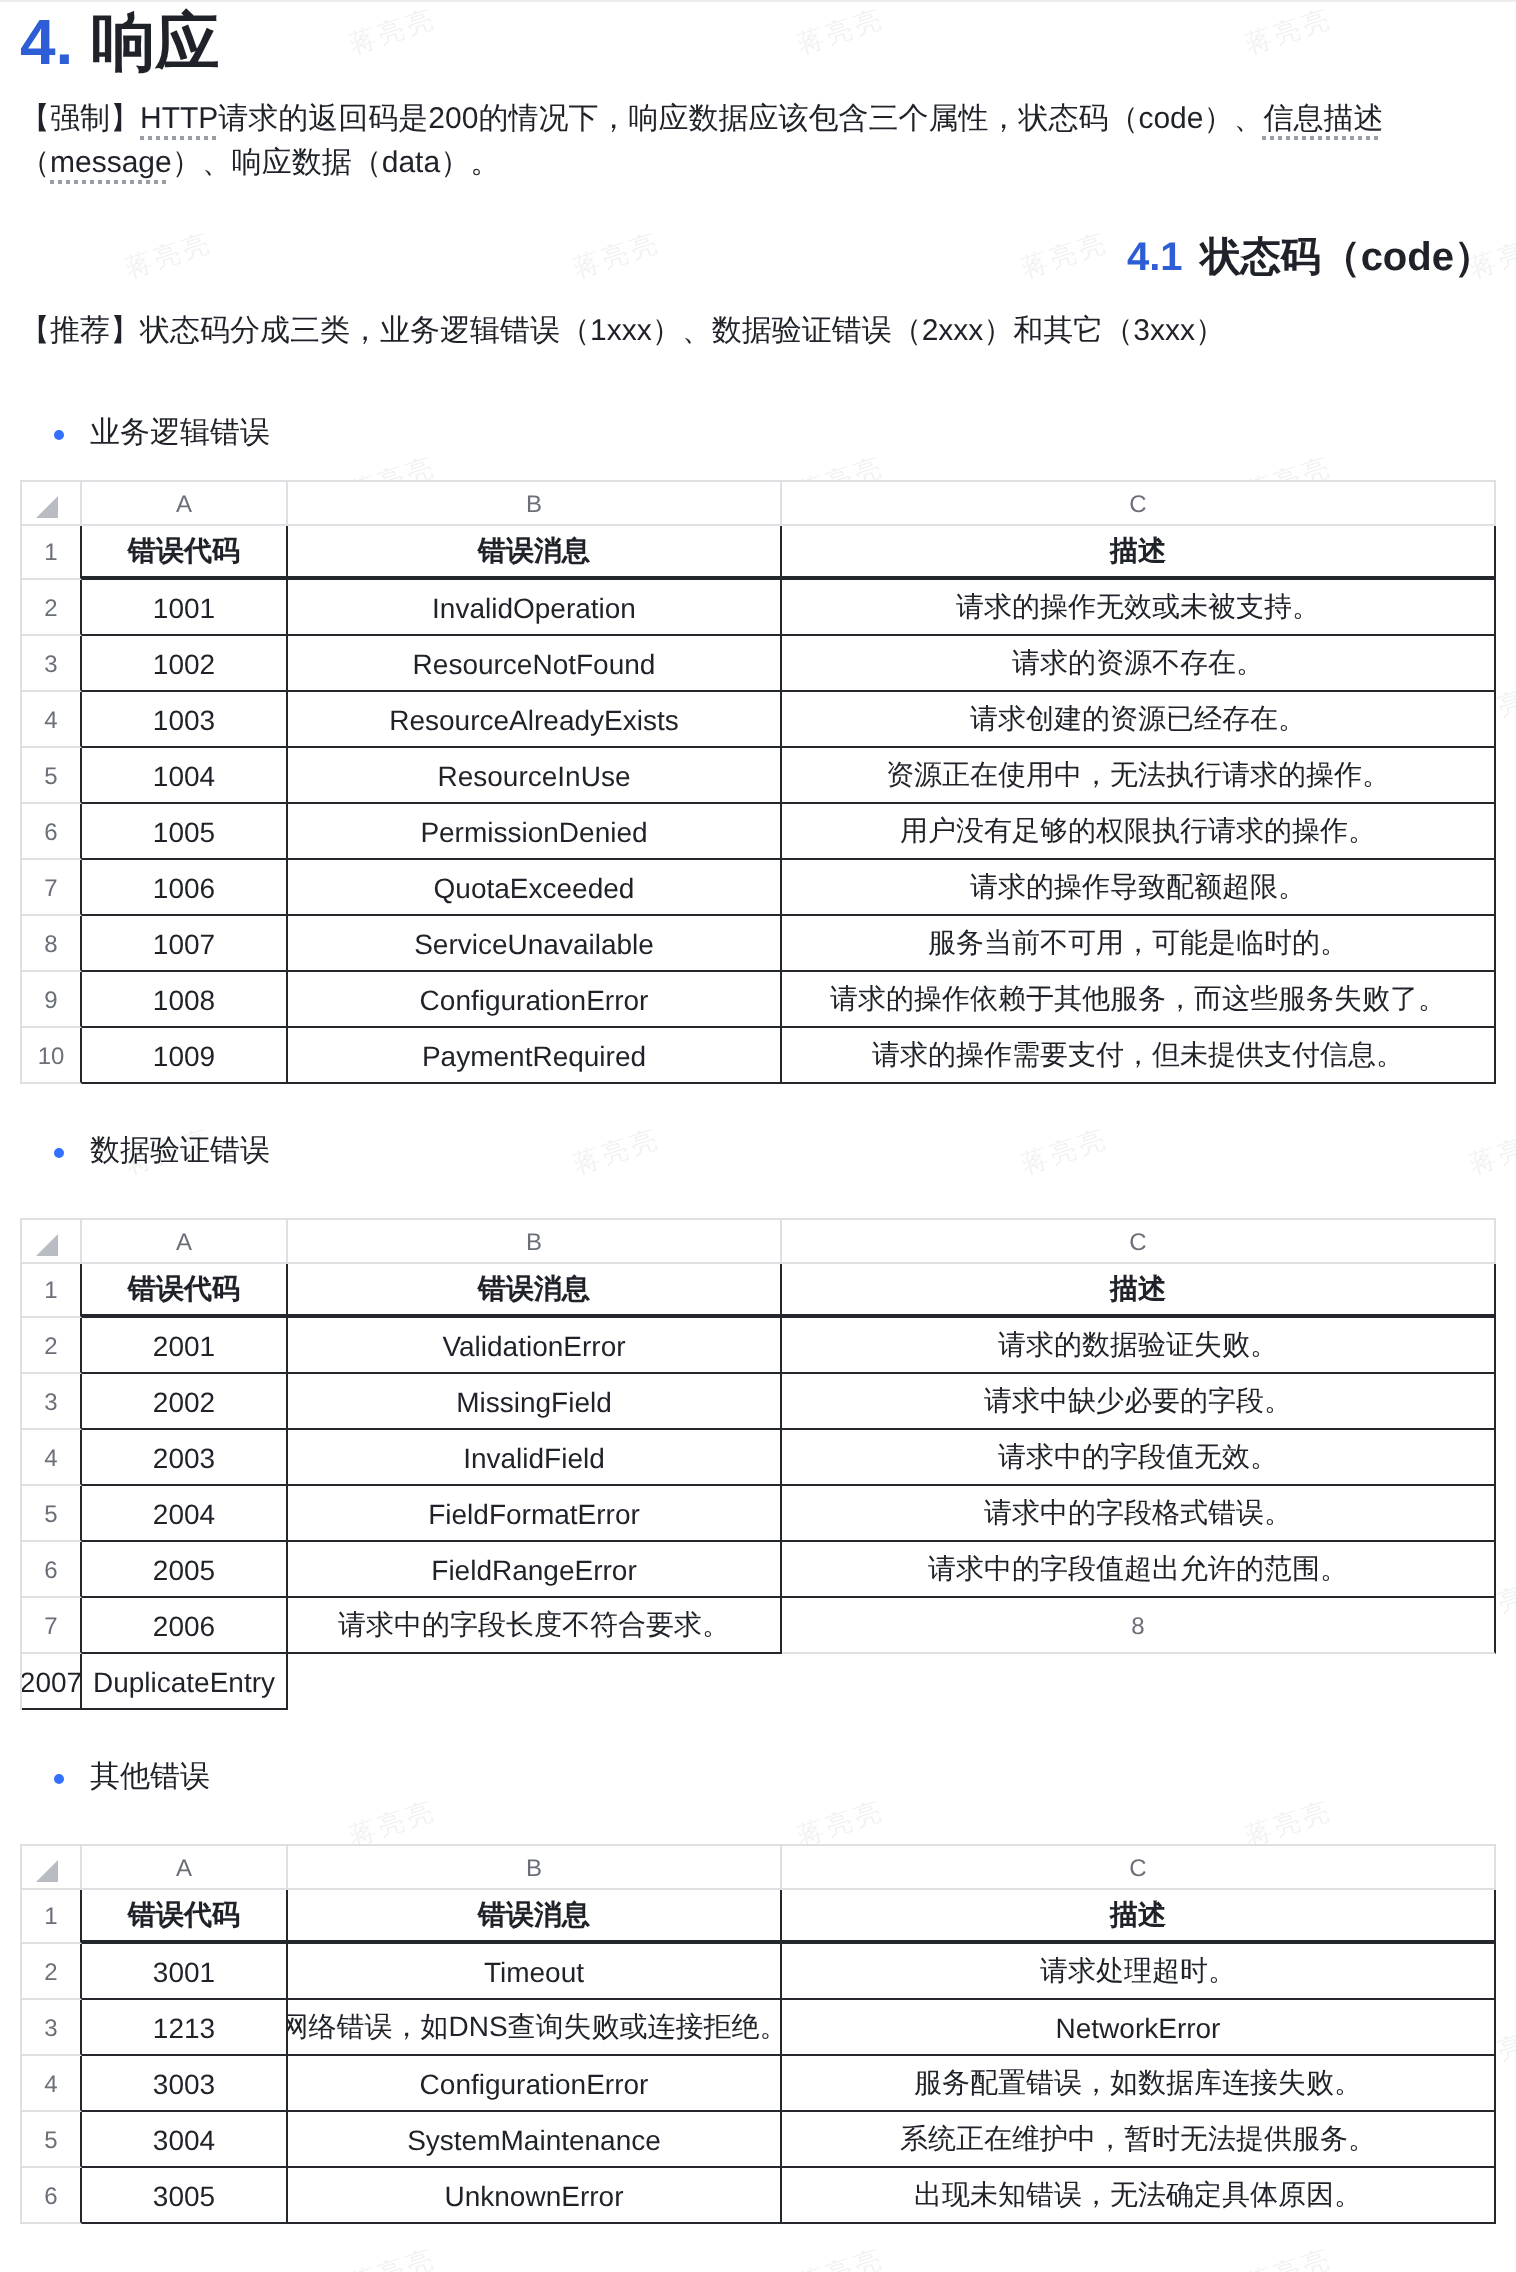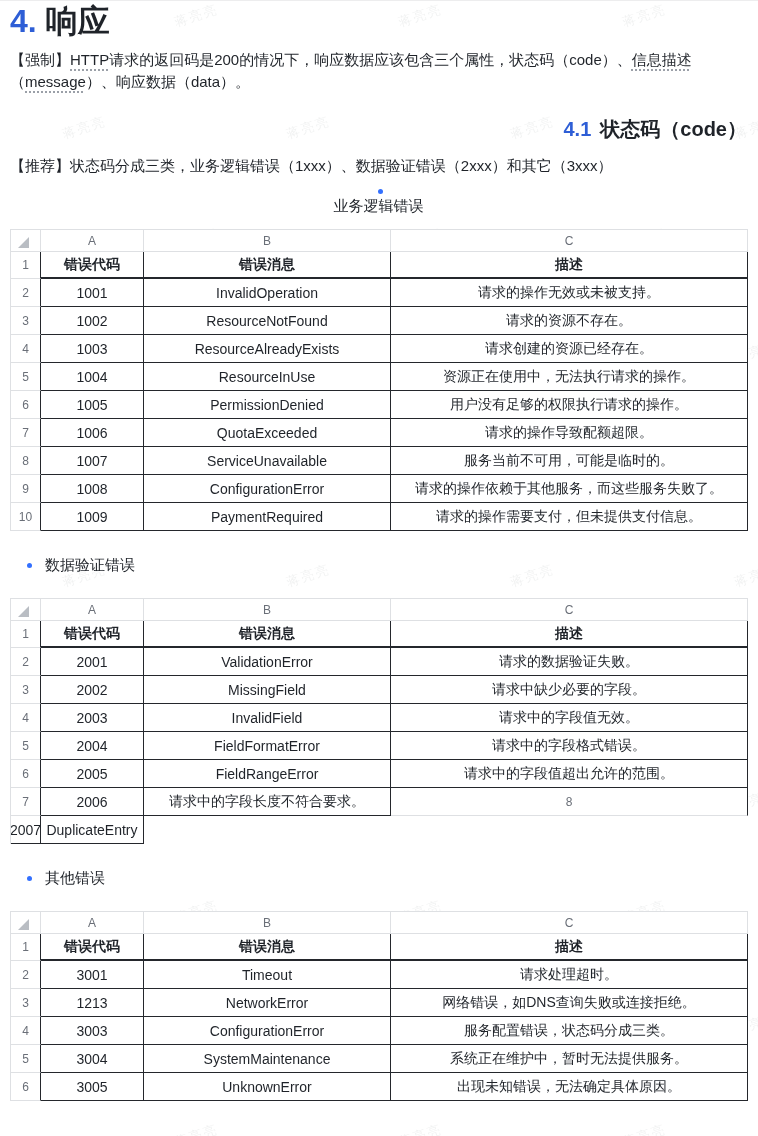--- a/index.html
+++ b/index.html
@@ -16,21 +16,21 @@
       letter-spacing:2px;white-space:nowrap;}
   
   h1.doc-h1{margin:4px 0 0 0;font-size:32px;line-height:32px;font-weight:700;color:#1f2329;}
   h2.doc-h2{margin:22px 0 0 0;font-size:20px;line-height:28px;font-weight:700;color:#1f2329;text-align:right;}
   .hnum{color:#2e5ed6;margin-right:9px;}
   
   p.para{margin:12px 0 0 0;font-size:15px;line-height:22px;color:#1f2329;max-width:740px;}
   .dotted{text-decoration:underline dotted #9ba0a8;text-decoration-thickness:2px;text-underline-offset:4px;}
   
   .bullet-item{display:flex;align-items:center;margin:22px 0 0 0;font-size:15px;line-height:24px;}
-  .bullet-item.first{margin-top:12px;flex-direction:column;}
+  .bullet-item.first{margin-top:28px;}
   .bullet-dot{width:5px;height:5px;border-radius:50%;background:#3370ff;margin:0 13px 0 17px;flex:0 0 auto;}
   
   .sheet{margin-top:21px;width:737px;border-top:1px solid #dee0e3;border-left:1px solid #dee0e3;
          display:grid;grid-template-columns:30px 103px 247px 357px;background:#fff;}
   .sheet.first{margin-top:11px;}
   .cell{display:flex;align-items:center;justify-content:center;box-sizing:border-box;}
   .hcell{height:22px;font-size:12px;color:#6a6f78;border-right:1px solid #dee0e3;border-bottom:1px solid #dee0e3;}
   .rncell{height:28px;font-size:12px;color:#6a6f78;border-right:1px solid #24272c;border-bottom:1px solid #dee0e3;}
   .dcell{height:28px;font-size:14px;color:#1f2329;border-right:1px solid #24272c;border-bottom:1px solid #24272c;
          white-space:nowrap;overflow:hidden;}
@@ -209,26 +209,26 @@
       <div class="cell rncell hdr">1</div>
       <div class="cell dcell hdr">错误代码</div>
       <div class="cell dcell hdr">错误消息</div>
       <div class="cell dcell hdr">描述</div>
       <div class="cell rncell">2</div>
       <div class="cell dcell">3001</div>
       <div class="cell dcell">Timeout</div>
       <div class="cell dcell">请求处理超时。</div>
       <div class="cell rncell">3</div>
       <div class="cell dcell">1213</div>
+      <div class="cell dcell">网络错误，如DNS查询失败或连接拒绝。</div>
       <div class="cell dcell">NetworkError</div>
-      <div class="cell dcell">网络错误，如DNS查询失败或连接拒绝。</div>
       <div class="cell rncell">4</div>
       <div class="cell dcell">3003</div>
       <div class="cell dcell">ConfigurationError</div>
-      <div class="cell dcell">服务配置错误，状态码分成三类。</div>
+      <div class="cell dcell">服务配置错误，如数据库连接失败。</div>
       <div class="cell rncell">5</div>
       <div class="cell dcell">3004</div>
       <div class="cell dcell">SystemMaintenance</div>
       <div class="cell dcell">系统正在维护中，暂时无法提供服务。</div>
       <div class="cell rncell">6</div>
       <div class="cell dcell">3005</div>
       <div class="cell dcell">UnknownError</div>
       <div class="cell dcell">出现未知错误，无法确定具体原因。</div>
     </div>
 

